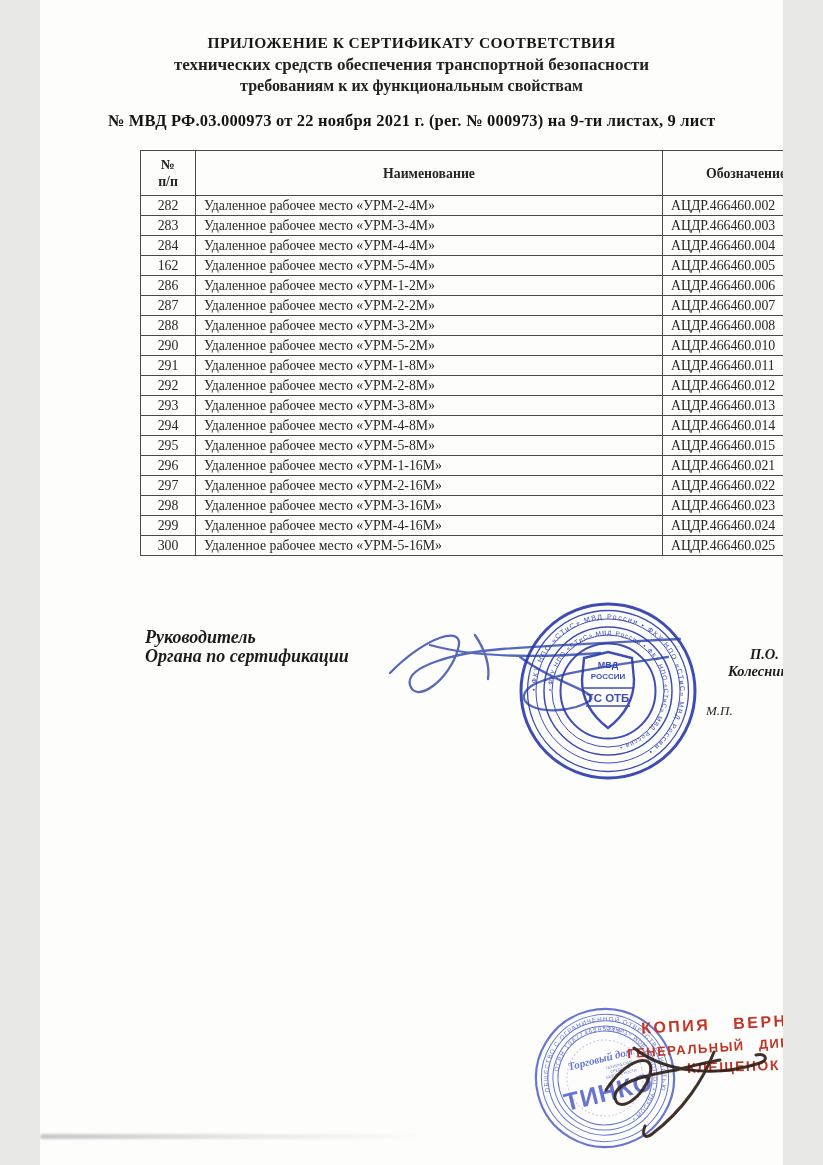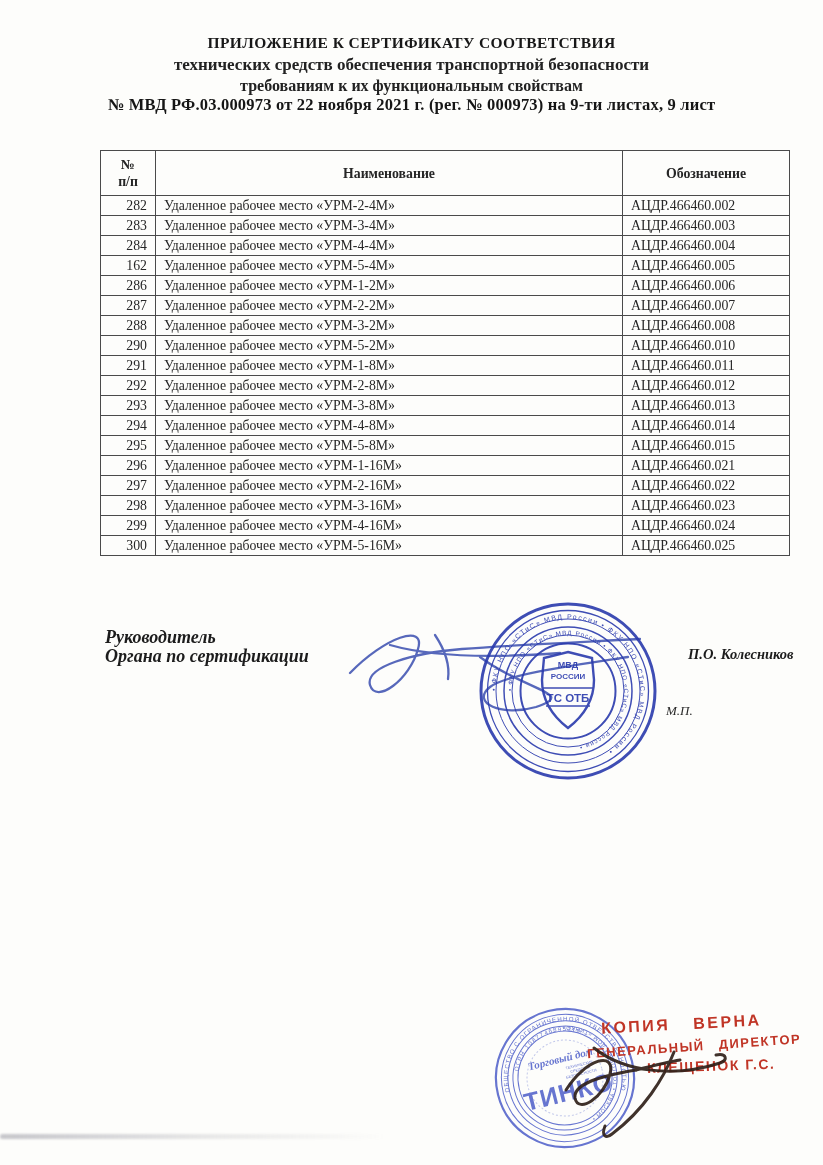--- a/index.html
+++ b/index.html
@@ -1,38 +1,38 @@
 <!DOCTYPE html>
 <html><head>
 <meta charset="utf-8">
 <style>
   html,body{margin:0;padding:0;background:#e8e8e6;}
   .page{
-    position:relative;width:823px;height:1165px;margin:0 auto;
+    position:relative;width:695px;height:1165px;margin:0 auto;
     background:#fdfdfb;overflow:hidden;
-    font-family:"Liberation Serif", serif;color:#1e1e1e;
+    font-family:"Liberation Serif", serif;color:#1e1e1e;padding-left:48px;
   }
   
   .hdr{position:absolute;left:0;top:34px;width:100%;text-align:center;}
   .hdr .t1{font-size:15.5px;font-weight:bold;letter-spacing:.4px;color:#181818;}
   .hdr .t2{font-size:17px;font-weight:bold;margin-top:3px;color:#222;}
   .hdr .t3{font-size:16px;font-weight:bold;margin-top:2px;color:#222;}
-  .hdr .t4{font-size:16.5px;font-weight:bold;letter-spacing:.2px;color:#161616;}
+  .hdr .t4{font-size:16.5px;font-weight:bold;margin-top:16px;letter-spacing:.2px;color:#161616;}
   
   table.cert{
     position:absolute;left:100px;top:150px;width:662px;
     border-collapse:collapse;table-layout:fixed;
     font-size:13.8px;color:#262626;
   }
   table.cert th,table.cert td{
     border:1.6px solid #4a4a4a;padding:0 8px;height:19px;line-height:18px;
     overflow:hidden;white-space:nowrap;
   }
   table.cert th{font-weight:bold;text-align:center;height:40px;line-height:17px;padding:2px 4px;}
-  td.c-num{text-align:right;width:46px;padding:0 2px;}
+  td.c-num{text-align:center;width:46px;padding:0 2px;}
   th.c-num{width:46px;}
   th.c-name{width:458px;}
   th.c-code{width:158px;}
   td.c-code{padding-left:11px;}
   
   .sig-role{position:absolute;left:105px;top:628px;font-weight:bold;font-style:italic;
     font-size:18px;line-height:19px;color:#1c1c1c;}
   .signer-name{position:absolute;left:688px;top:646px;font-weight:bold;font-style:italic;
     font-size:14.5px;color:#1c1c1c;text-align:center;}
   .seal-mark{position:absolute;left:666px;top:703px;font-style:italic;font-size:13px;color:#2a2a2a;}

